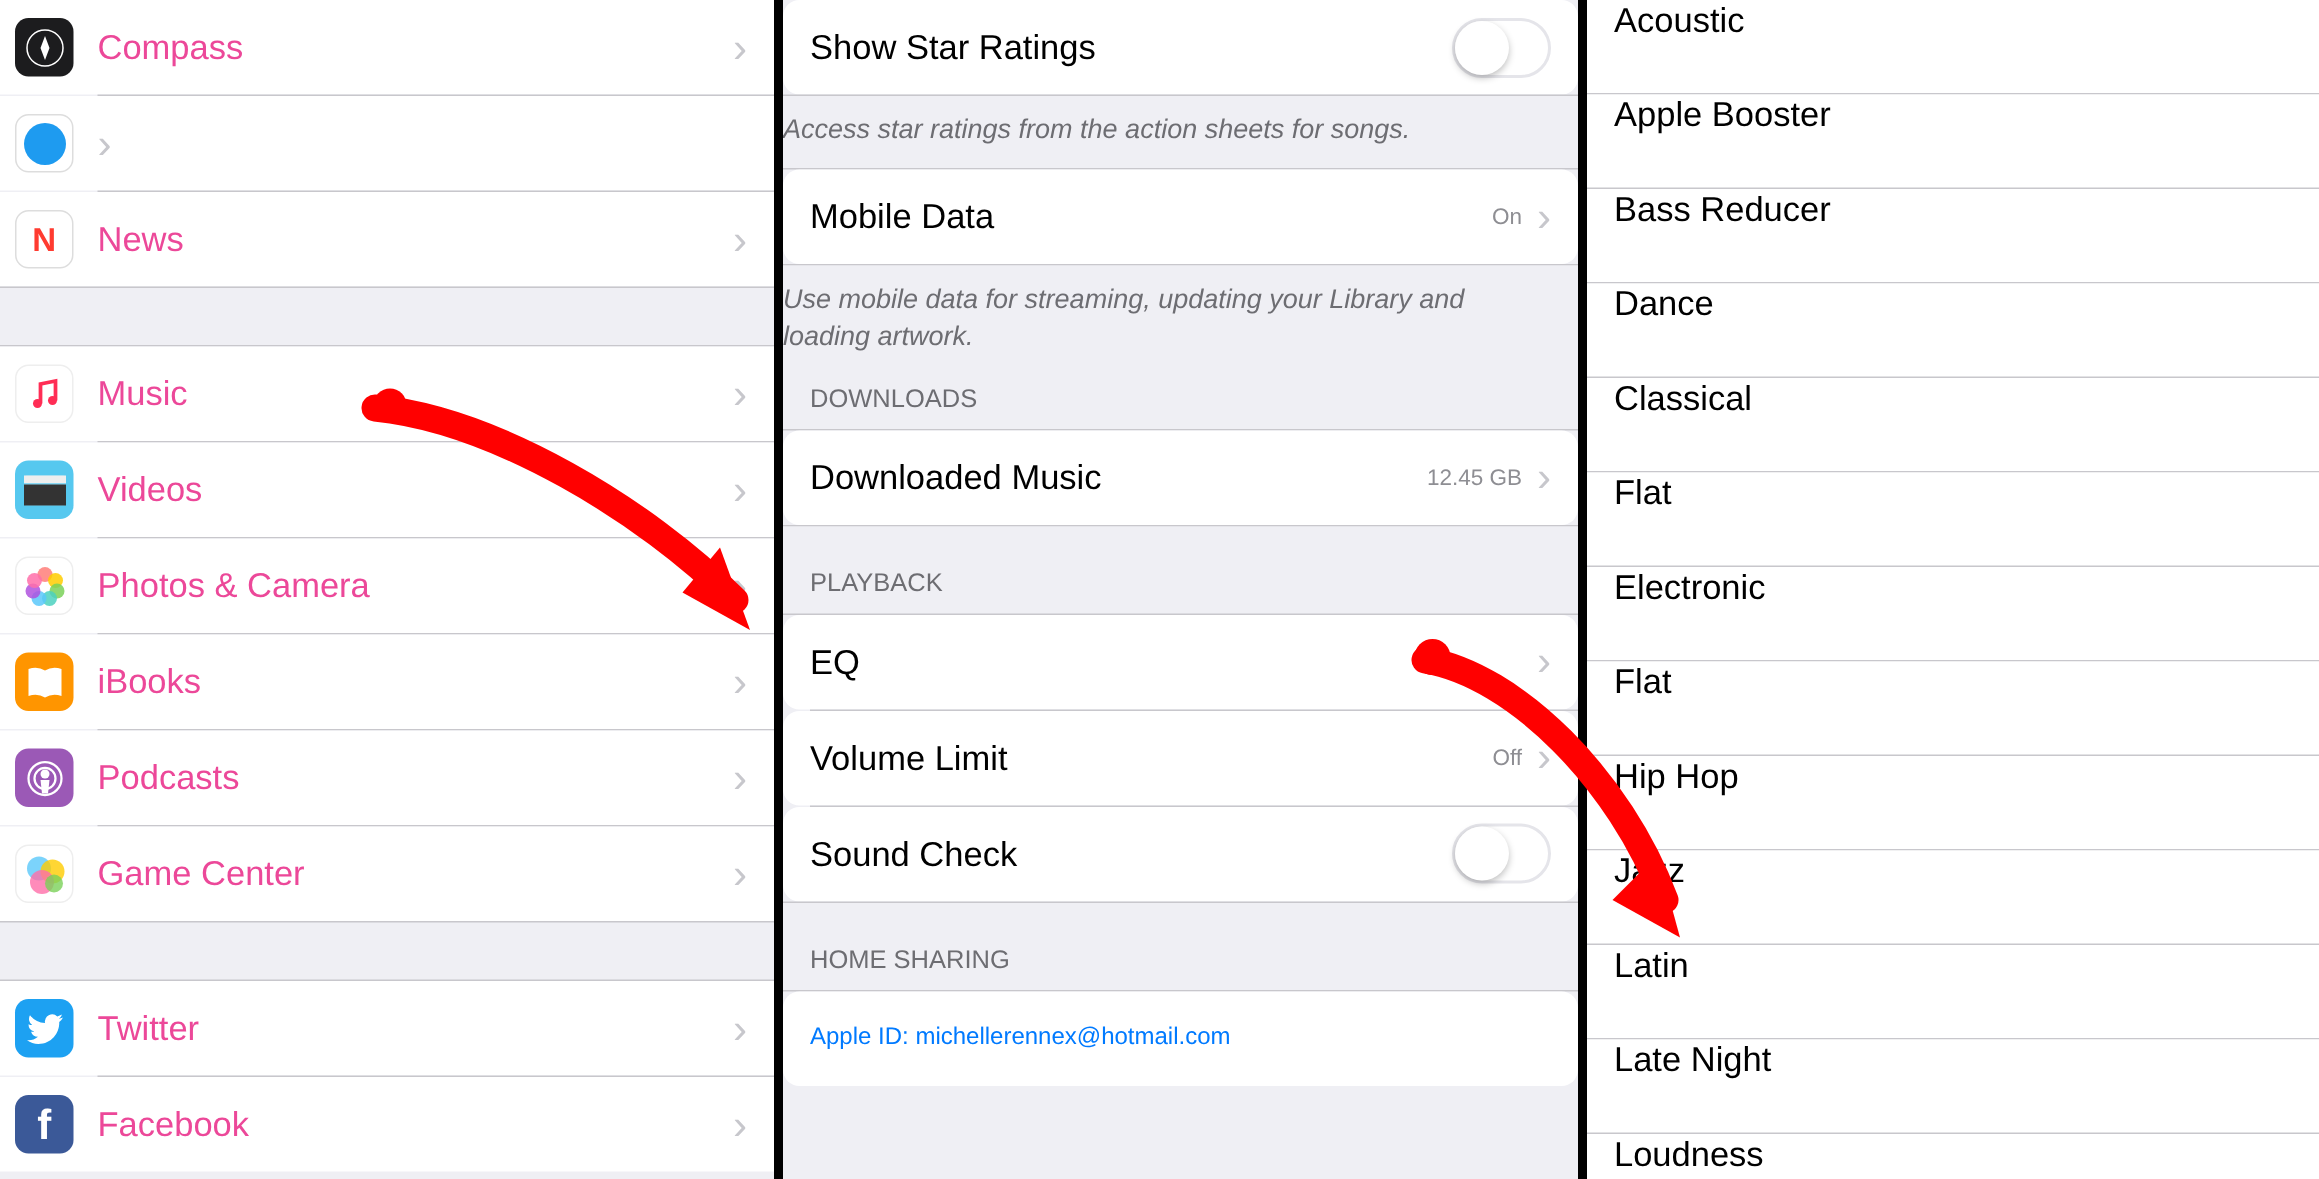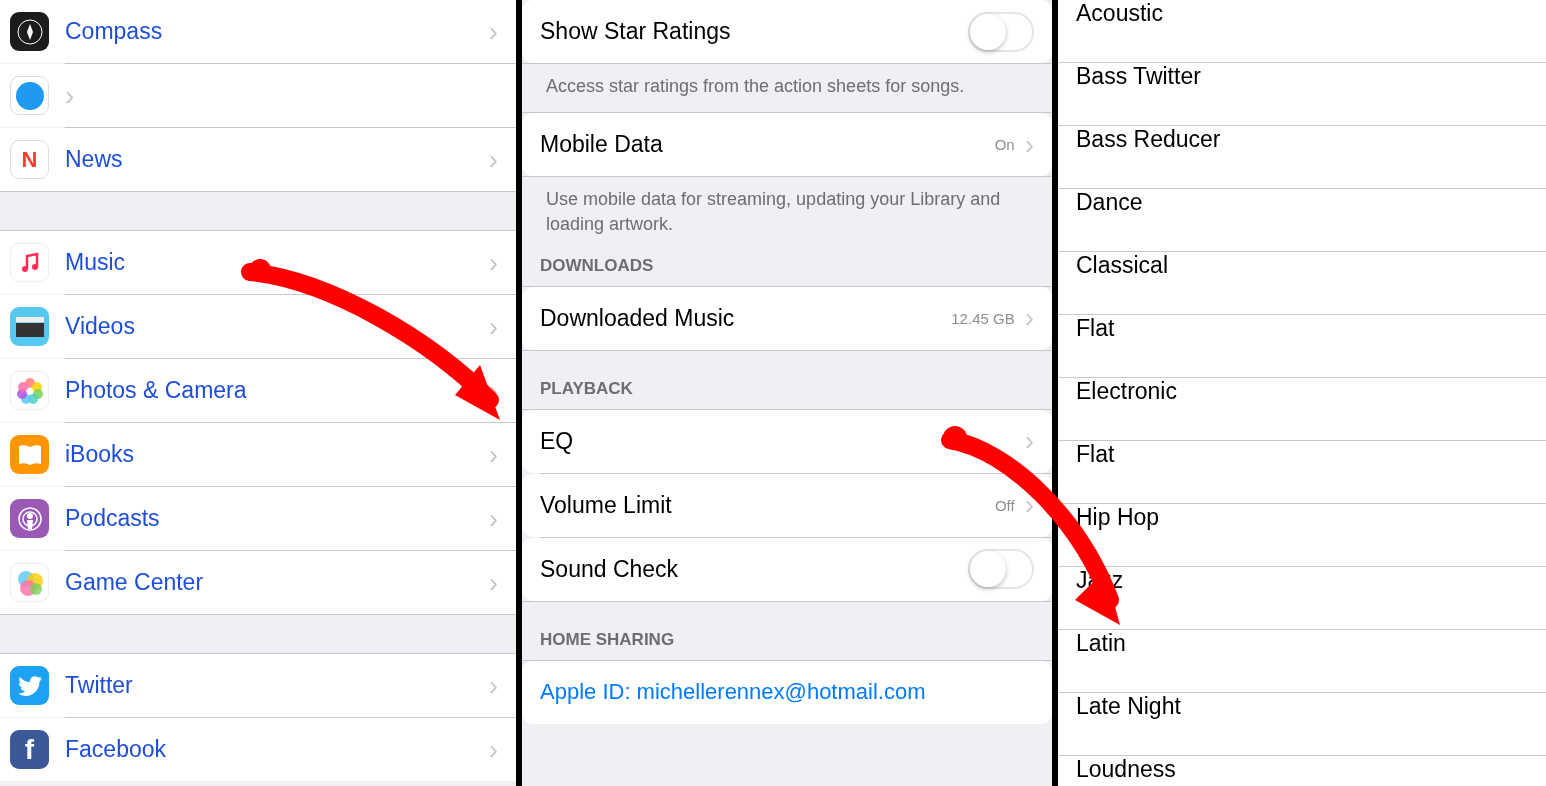--- a/index.html
+++ b/index.html
@@ -36,43 +36,43 @@
   }
   .p1-icon {
     width: 39px; height: 39px;
     border-radius: 9px;
     margin-right: 16px;
     flex: 0 0 39px;
     display: flex; align-items: center; justify-content: center;
     font-size: 22px;
     color: #fff;
   }
-  .p1-label { font-size: 23px; color: #1d4ed8; flex: 1; }
+  .p1-label { font-size: 23px; color: #ec4899; flex: 1; }
   .chev { color: #c7c7cc; font-size: 28px; font-weight: 300; }
 
   
   .row2 {
     display:flex; align-items:center;
     background:#fff; height:63px; padding:0 18px;border-radius:11px;
   }
   .r2-label { font-size: 23px; color:#000; flex:1; }
   .r2-value { font-size: 15px; color:#8e8e93; margin-right: 10px; }
-  .r2-link { font-size: 22px; color:#007aff; }
+  .r2-link { font-size: 16px; color:#007aff; }
   .section-header {
     font-size: 17px; color:#6d6d72;
     padding: 28px 29px 10px 18px;
     background:#efeff4;
     text-transform: none;
-    font-weight: bold;
   }
   .section-footer {
     font-size: 18px; color:#6d6d72;
-    padding: 10px 18px 14px 24px;
+    padding: 10px 18px 14px 0;
     background:#efeff4;
     line-height: 1.35;
+    font-style: italic;
   }
   .toggle {
     width: 66px; height: 40px;
     border-radius: 20px;
     background: #fff;
     border: 2px solid #e5e5ea;
     position: relative;
     flex: 0 0 66px;
   }
   .toggle .knob {
@@ -301,21 +301,21 @@
   <div class="row2">
     <span class="r2-link">Apple ID: michellerennex@hotmail.com</span>
   </div>
 </div>
 
 <div class="panel panel3">
   <div class="row3" style="border-top:none;">
       <span class="r3-label">Acoustic</span>
     </div>
   <div class="row3">
-      <span class="r3-label">Bass Twitter</span>
+      <span class="r3-label">Apple Booster</span>
     </div>
   <div class="row3">
       <span class="r3-label">Bass Reducer</span>
     </div>
   <div class="row3">
       <span class="r3-label">Dance</span>
     </div>
   <div class="row3">
       <span class="r3-label">Classical</span>
     </div>

